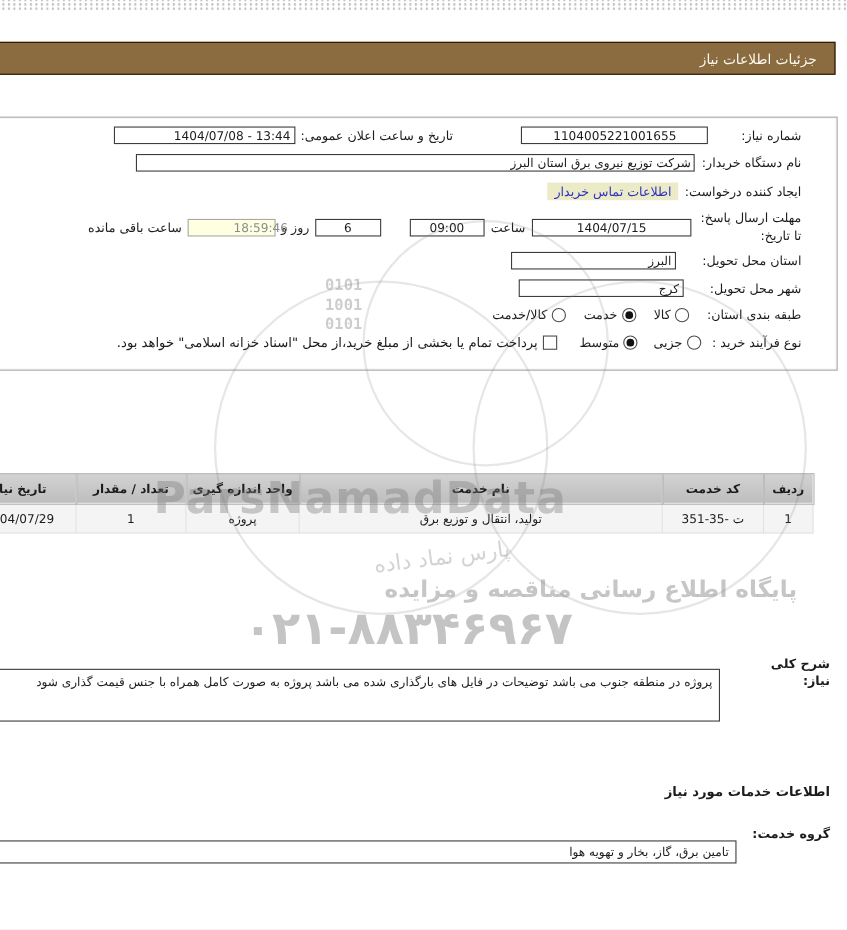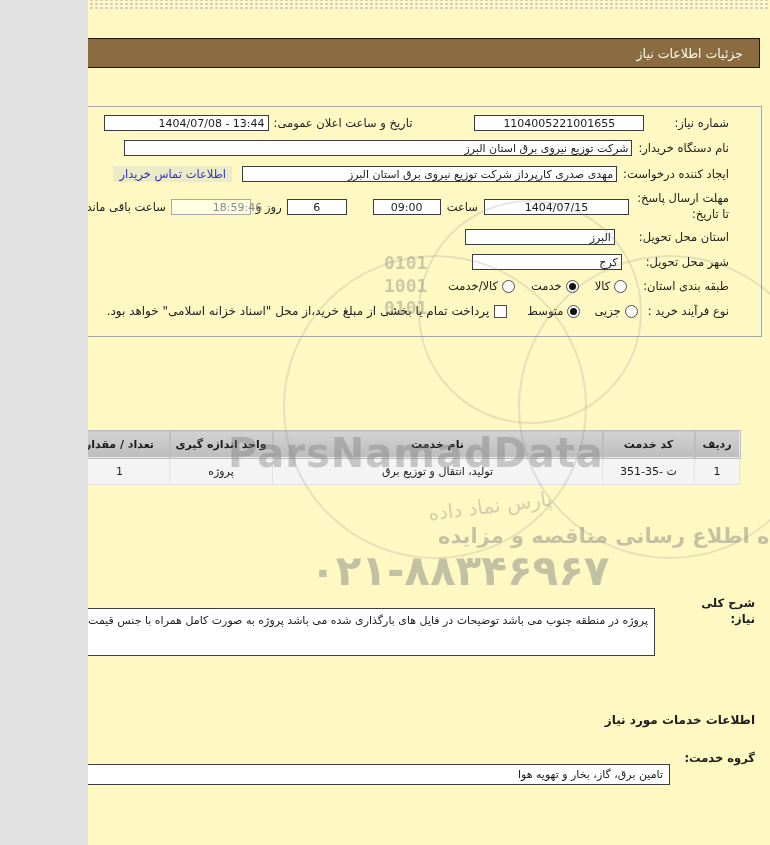--- a/index.html
+++ b/index.html
@@ -1,17 +1,17 @@
 <!DOCTYPE html>
 <html lang="fa" dir="rtl"><head>
 <meta charset="utf-8">
 <style>
   html,body{margin:0;padding:0;}
   body{font-family:"DejaVu Sans",sans-serif;background:#e1e1e1;}
-  #screen{position:relative;width:682px;height:845px;background:#fef9c3;overflow:hidden;direction:rtl;font-size:11.5px;color:#1c1c1c;margin-left:20px;}
+  #screen{position:relative;width:770px;height:845px;background:#ffffff;overflow:hidden;direction:rtl;font-size:11.5px;color:#1c1c1c;margin-left:20px;}
   .dots{position:absolute;top:0;left:0;width:770px;height:9px;background-image:radial-gradient(circle,#c2c2c2 1px,transparent 1.3px);background-size:5px 4px;background-position:1px 2px;}
   .title-bar{position:absolute;top:38px;right:10px;left:10px;height:28px;background:#8a6c40;border:1px solid #241403;color:#fdf9ee;display:flex;align-items:center;padding:0 16px;font-size:12.5px;}
   .group-box{position:absolute;top:76px;right:8px;left:8px;height:229px;border:1px solid #a6a6a6;box-shadow:inset 0 0 0 1px #f4f4f4;}
   .grow{position:absolute;right:32px;left:4px;display:flex;align-items:center;white-space:nowrap;font-size:11.5px;}
   .tb{background:#fff;border:1px solid #3c3c3c;height:16px;line-height:16px;font-size:11px;padding:0 3px;box-sizing:border-box;flex:none;overflow:hidden;}
   .num{direction:ltr;text-align:center;}
   .rt{text-align:right;padding-left:11px;}
   .cd{background:#ffffe1;border:1px solid #a9a9a9;color:#8c8c8c;height:16px;line-height:16px;text-align:center;font-size:11px;box-sizing:border-box;flex:none;}
   .hl-link{color:#3030c0;background:#ebebc8;padding:1px 6px;font-size:11.5px;text-decoration:none;cursor:pointer;flex:none;}
   .lbl{flex:none;}
@@ -25,21 +25,21 @@
   .heading{position:absolute;right:15px;font-weight:bold;font-size:12px;}
   table.svc{position:absolute;top:430px;right:30px;border-collapse:collapse;table-layout:fixed;width:710px;font-size:11px;}
   table.svc th{background:linear-gradient(#d2d2d2,#bdbdbd);border:1px solid #e9e9e9;outline:1px solid #bdbdbd;font-weight:bold;height:26px;padding:0 2px;}
   table.svc td{background:#f4f4f4;border:1px solid #e2e2e2;height:26px;text-align:center;padding:0 2px;}
   #wm{position:absolute;top:0;left:0;right:0;bottom:0;z-index:6;pointer-events:none;}
   .wm-circle{position:absolute;border:2px solid rgba(130,130,130,0.20);border-radius:50%;}
   .wm-parsname{position:absolute;left:140px;top:430px;font-size:40px;font-weight:bold;color:rgba(120,120,120,0.38);letter-spacing:1px;direction:ltr;white-space:nowrap;}
   .wm-fa1{position:absolute;left:350px;top:524px;font-size:21px;font-weight:bold;color:rgba(120,120,120,0.42);white-space:nowrap;}
   .wm-phone{position:absolute;left:222px;top:546px;font-size:42px;font-weight:bold;color:rgba(125,125,125,0.45);direction:ltr;letter-spacing:3px;white-space:nowrap;}
   .wm-slant{position:absolute;left:340px;top:494px;font-size:20px;color:rgba(130,130,130,0.35);transform:rotate(-7deg);white-space:nowrap;}
-  .wm-digits{position:absolute;left:296px;top:252px;font-size:18px;font-weight:bold;color:rgba(130,130,130,0.4);font-family:"DejaVu Sans Mono",monospace;line-height:1.25;direction:ltr;text-align:center;}
+  .wm-digits{position:absolute;left:296px;top:252px;font-size:14px;font-weight:bold;color:rgba(130,130,130,0.4);font-family:"DejaVu Sans Mono",monospace;line-height:1.25;direction:ltr;text-align:center;}
   .z{position:relative;z-index:1;}
 </style>
 </head>
 <body>
 
 <div id="screen">
 
   <div class="dots"></div>
 
   <div class="title-bar z">
@@ -55,21 +55,20 @@
       <span class="tb num" style="width:165px;text-align:right;">1404/07/08 - 13:44</span>
     </div>
 
     <div class="grow" style="top:33px;">
       <span class="lbl" style="margin-left:6px;">نام دستگاه خریدار:</span>
       <span class="tb rt" style="width:508px;">شرکت توزیع نیروی برق استان البرز</span>
     </div>
 
     <div class="grow" style="top:59px;">
       <span class="lbl" style="margin-left:6px;">ایجاد کننده درخواست:</span>
-      <span class="tb rt" style="width:375px;margin-left:10px;">مهدی صدری کارپرداز شرکت توزیع نیروی برق استان البرز</span>
       <a class="hl-link">اطلاعات تماس خریدار</a>
     </div>
 
     <div class="grow" style="top:84px;align-items:center;">
       <span class="lbl2">مهلت ارسال پاسخ: تا تاریخ:</span>
       <span class="tb num" style="width:145px;margin-left:6px;">1404/07/15</span>
       <span class="lbl" style="margin-left:6px;">ساعت</span>
       <span class="tb num" style="width:68px;margin-left:26px;">09:00</span>
       <span class="tb num" style="width:60px;margin-left:5px;">6</span>
       <span class="lbl" style="margin-left:5px;">روز و</span>

